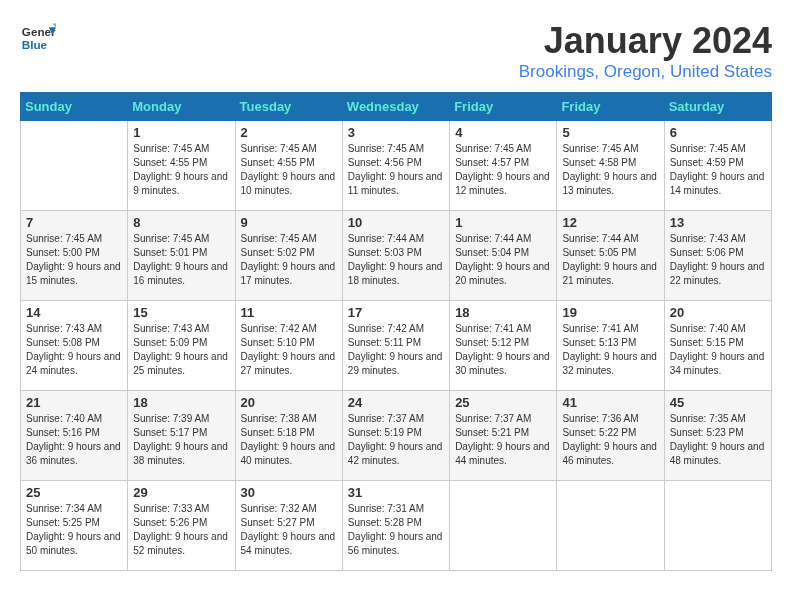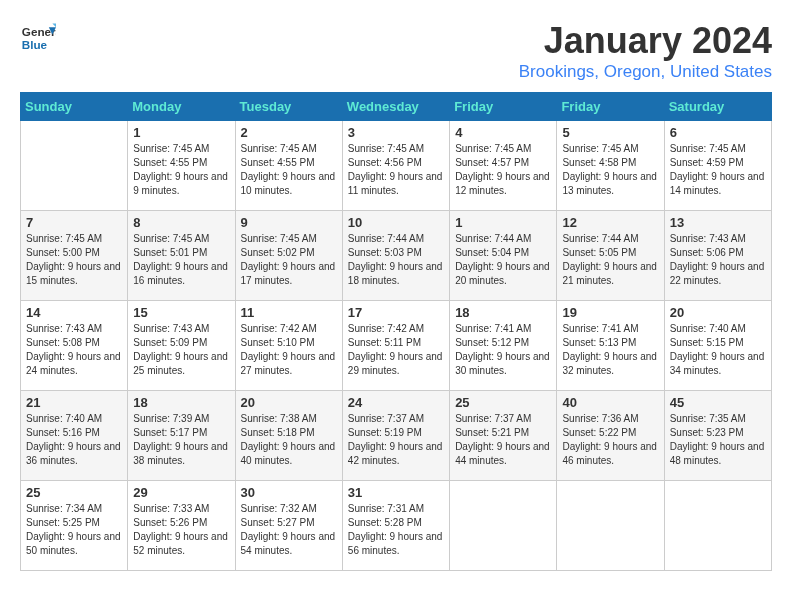--- a/index.html
+++ b/index.html
@@ -215,21 +215,21 @@
         </td>
         <td>
           <span class="day-number">24</span>
           <div class="day-info">Sunrise: 7:37 AM<br>Sunset: 5:19 PM<br>Daylight: 9 hours and 42 minutes.</div>
         </td>
         <td>
           <span class="day-number">25</span>
           <div class="day-info">Sunrise: 7:37 AM<br>Sunset: 5:21 PM<br>Daylight: 9 hours and 44 minutes.</div>
         </td>
         <td>
-          <span class="day-number">40</span>
+          <span class="day-number">41</span>
           <div class="day-info">Sunrise: 7:36 AM<br>Sunset: 5:22 PM<br>Daylight: 9 hours and 46 minutes.</div>
         </td>
         <td>
           <span class="day-number">45</span>
           <div class="day-info">Sunrise: 7:35 AM<br>Sunset: 5:23 PM<br>Daylight: 9 hours and 48 minutes.</div>
         </td>
       </tr>
       <tr>
         <td>
           <span class="day-number">25</span>

